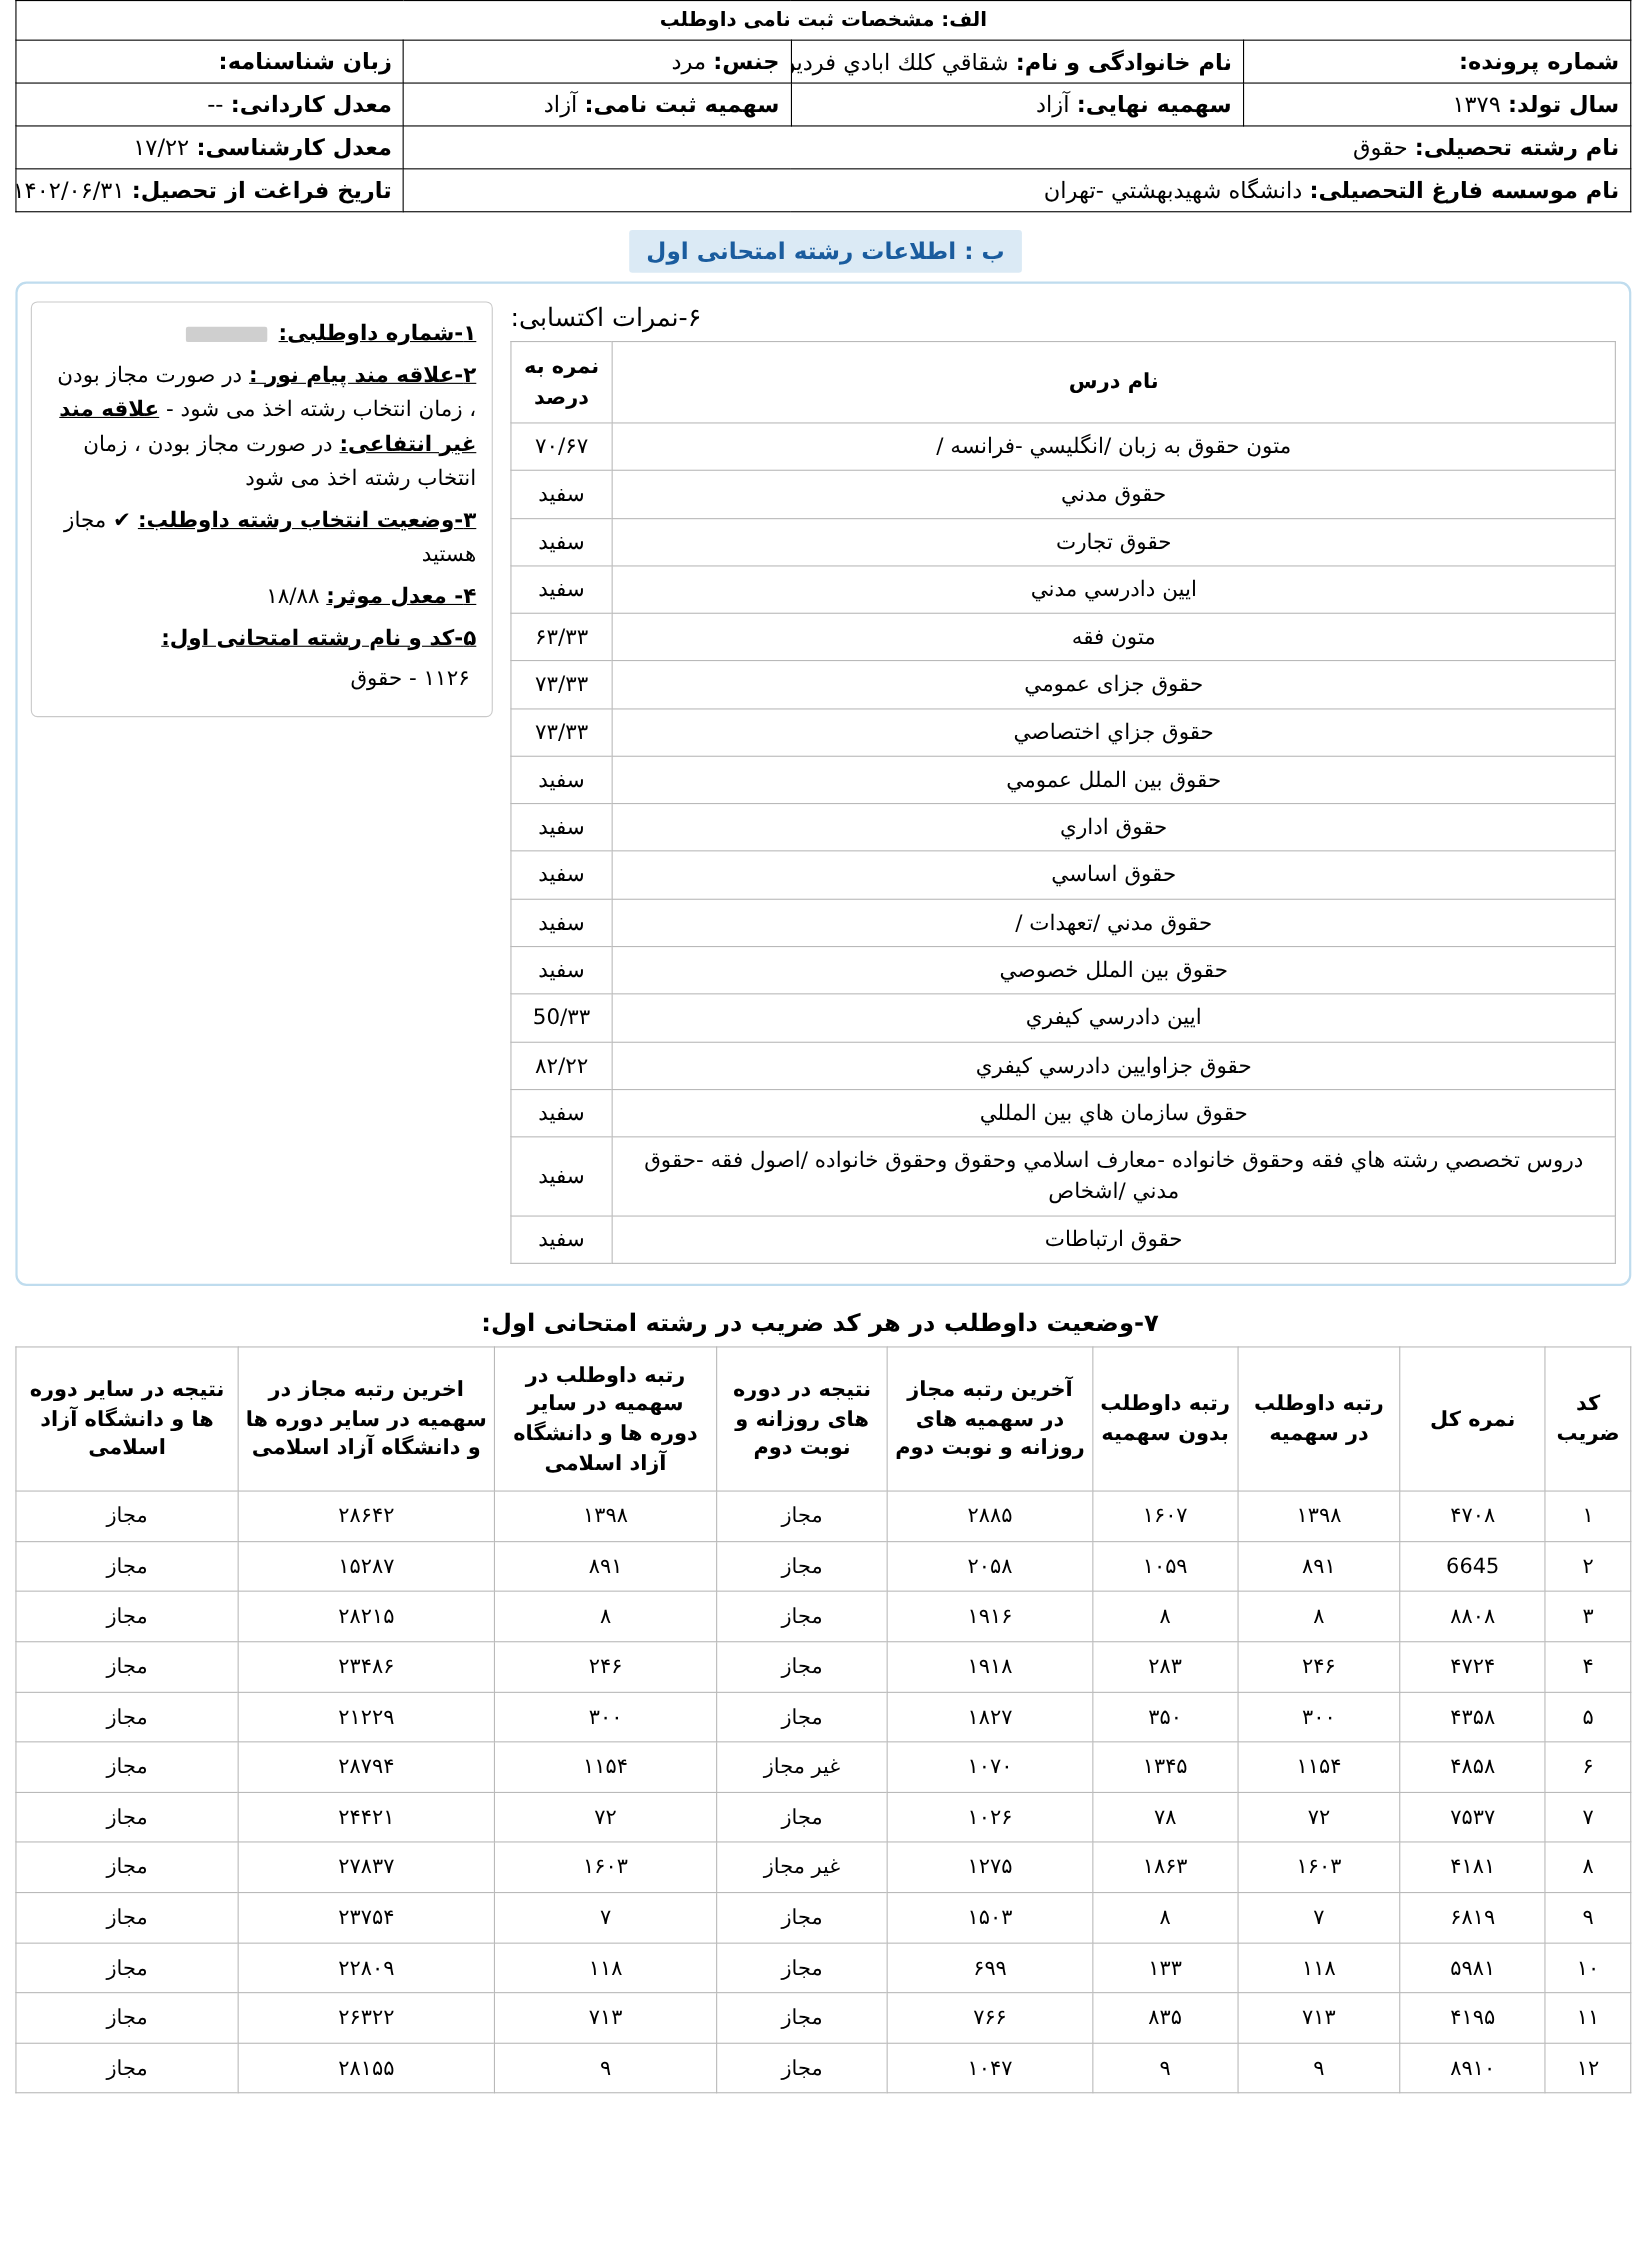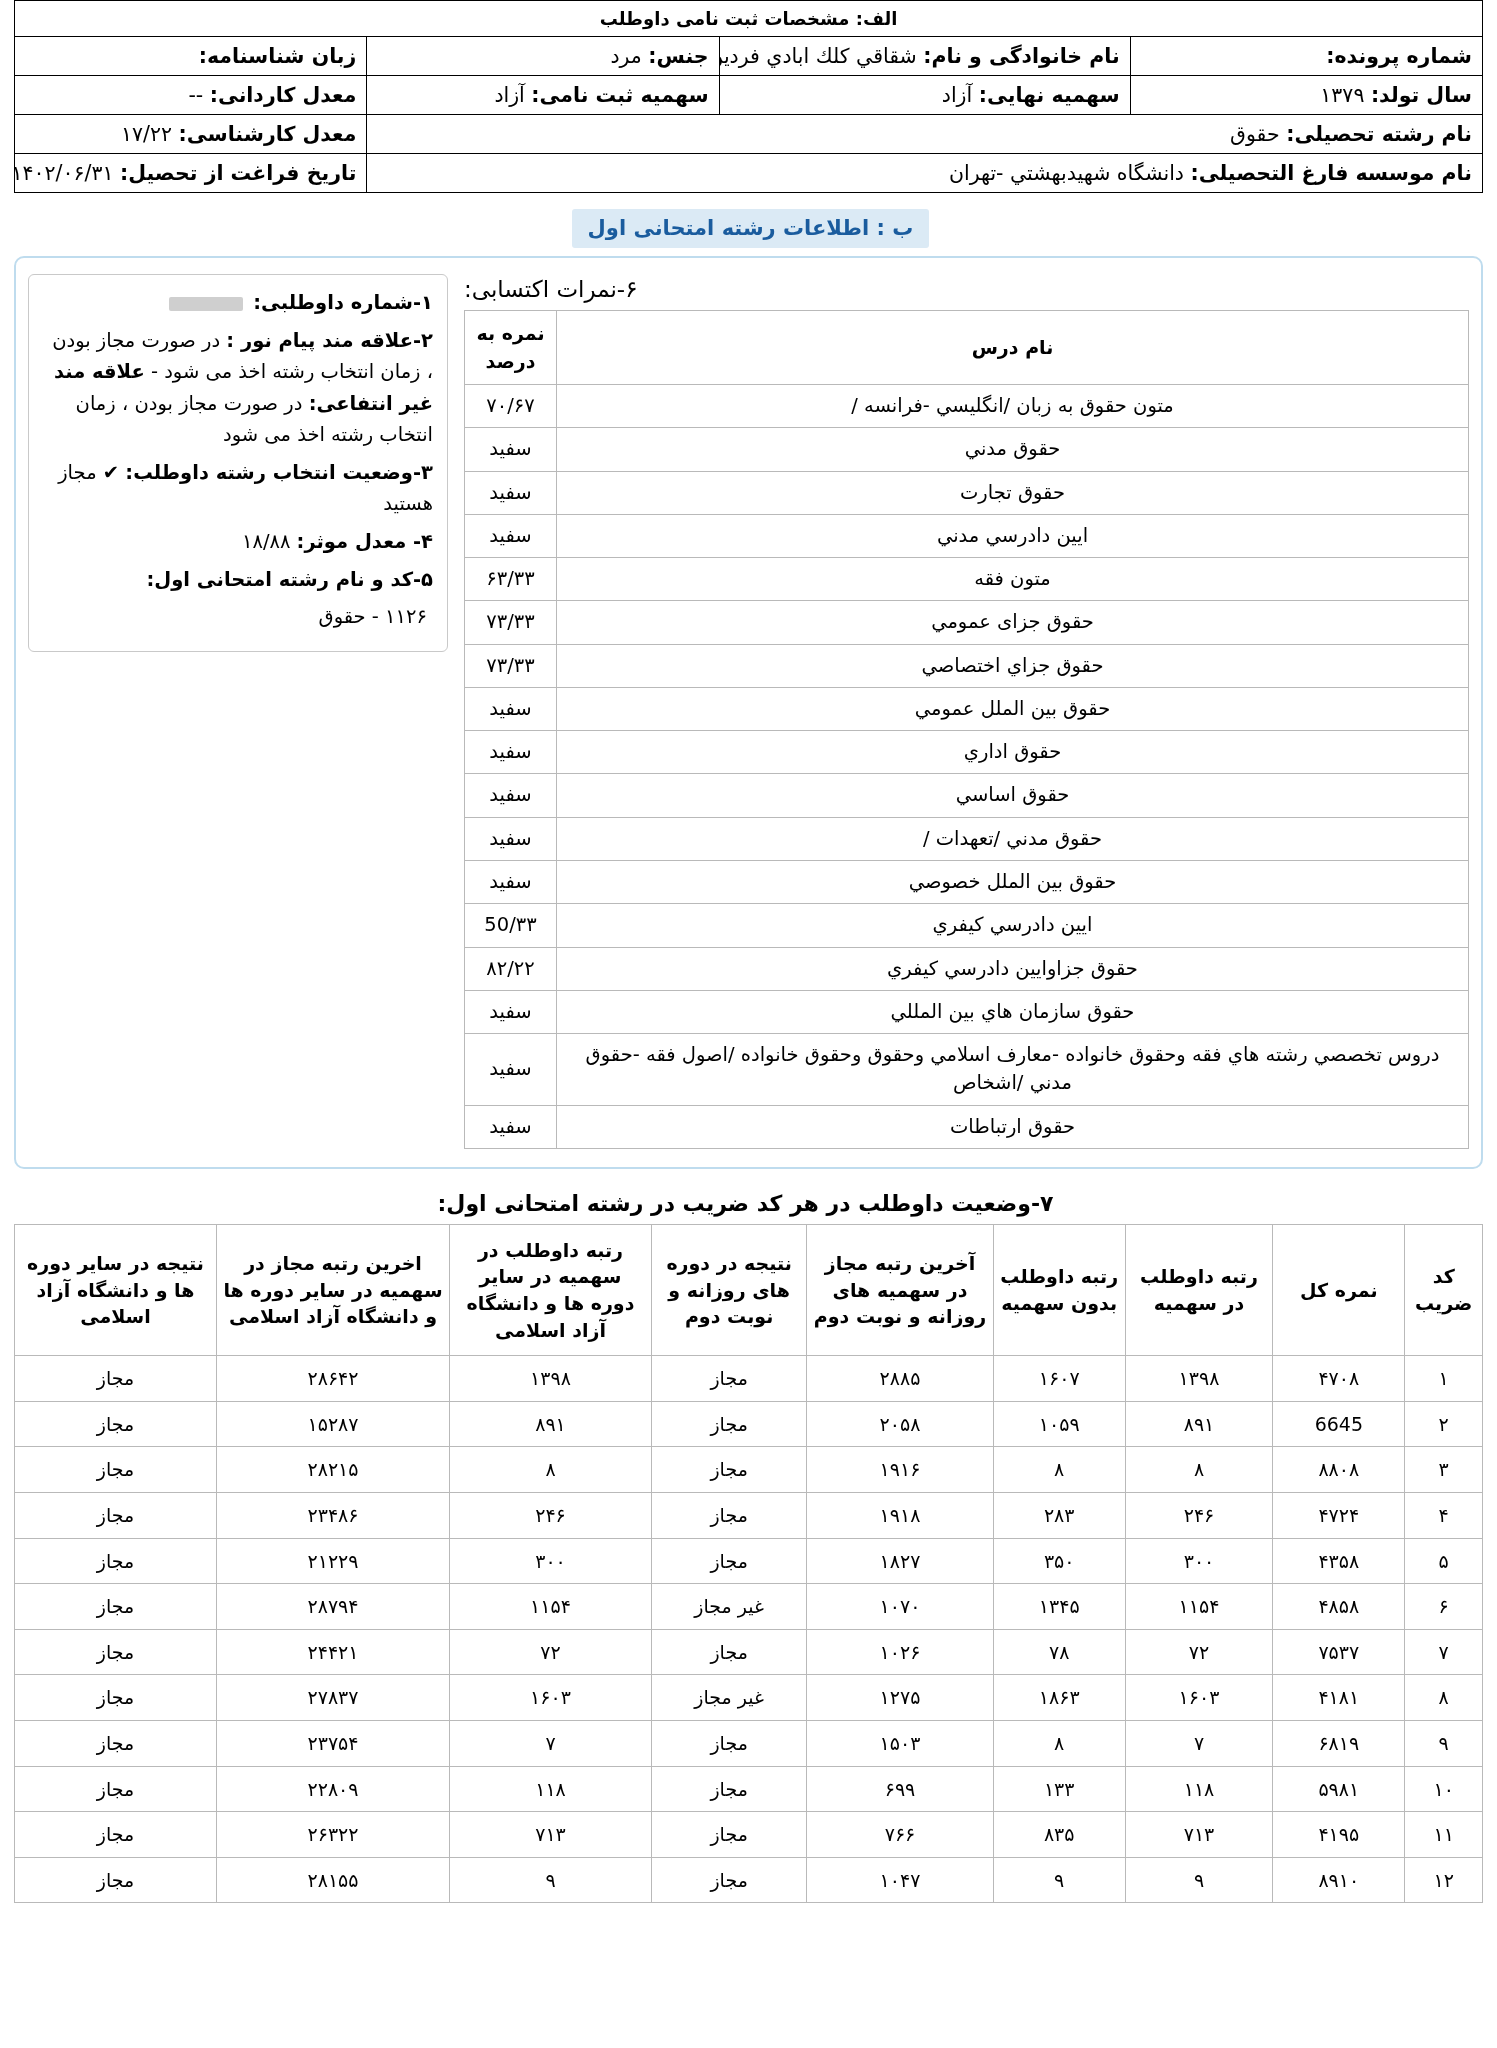--- a/index.html
+++ b/index.html
@@ -74,21 +74,21 @@
     width: 420px;
     border: 1px solid #c9c9c9;
     border-radius: 6px;
     padding: 12px 14px;
     font-size: 19.5px;
     line-height: 1.62;
     background: #fff;
     flex: 0 0 auto;
   }
   .info-box p { margin: 0 0 6px 0; }
-  .info-box .b { font-weight: bold; }
+  .info-box .b { font-weight: bold; text-decoration: underline; }
   .redacted {
     display: inline-block;
     width: 74px; height: 14px;
     background: #cfcfcf;
     border-radius: 2px;
     vertical-align: middle;
     margin-right: 4px;
   }
   .check { font-weight: bold; }
   .indent-line { padding-right: 6px; }

